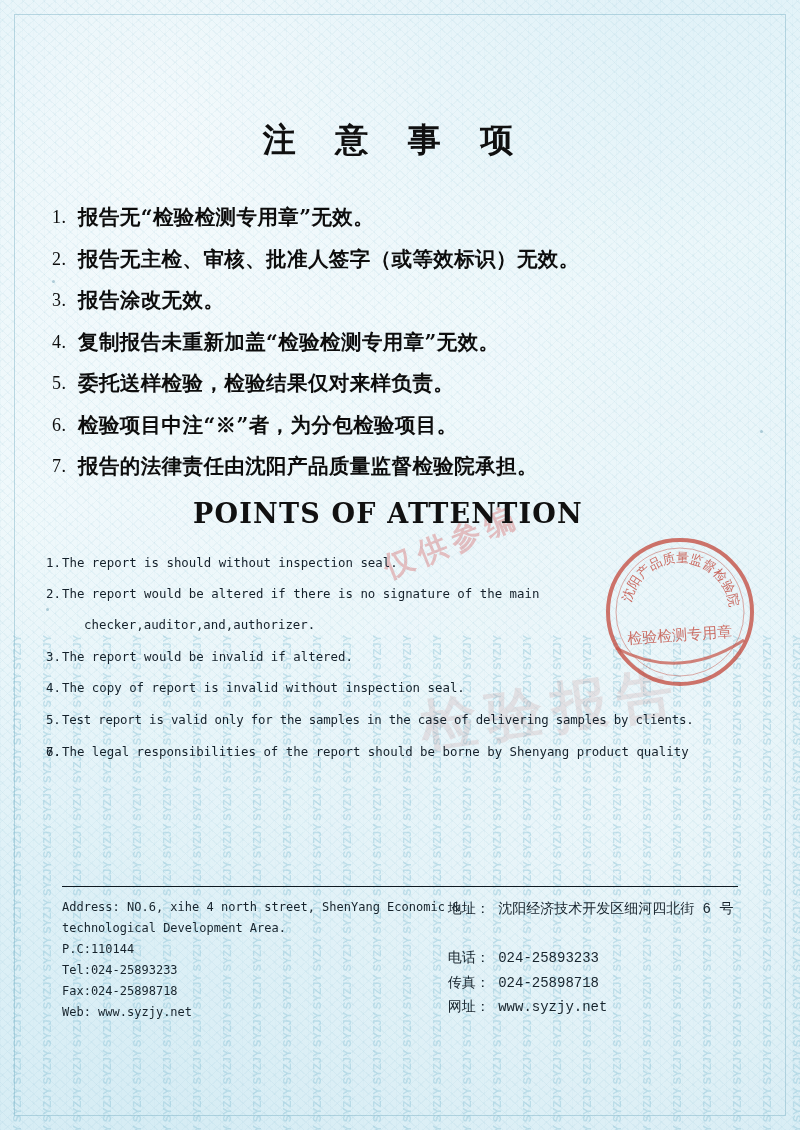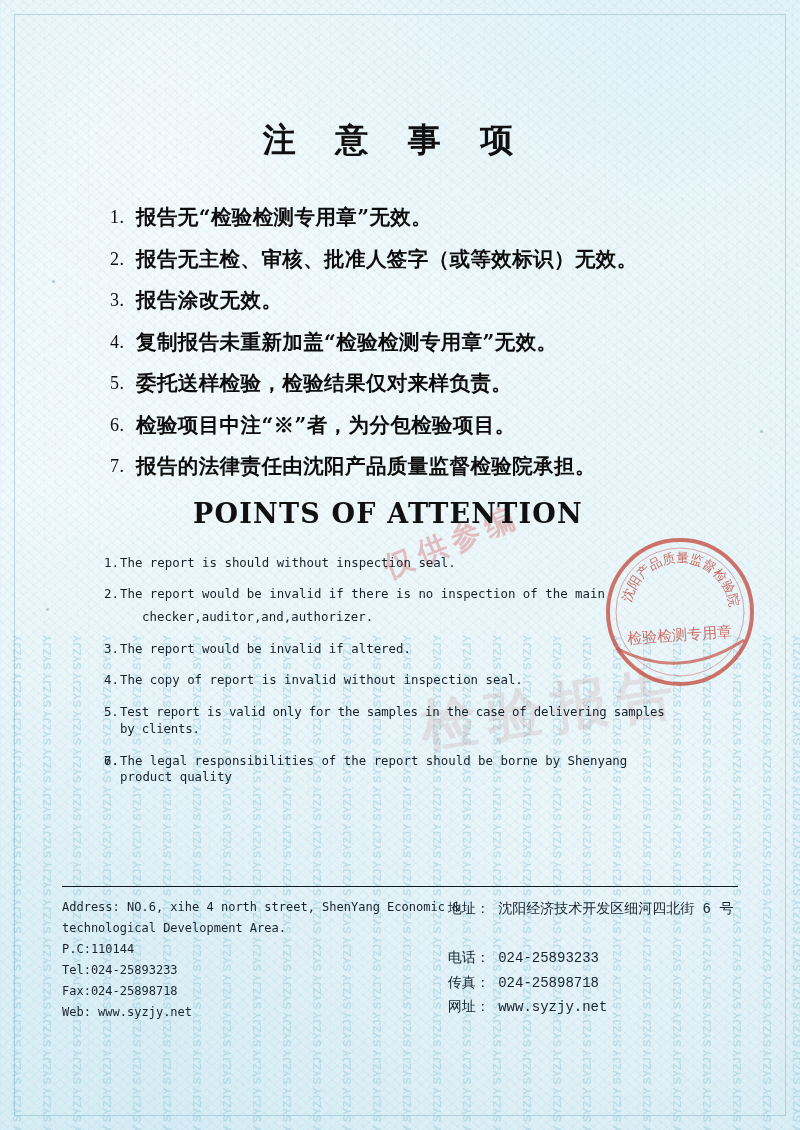--- a/index.html
+++ b/index.html
@@ -70,21 +70,21 @@
     border: 1px solid rgba(120,175,195,0.45);
     pointer-events: none;
   }
 
   #content {
     position: absolute;
     left: 0;
     top: 0;
     width: 776px;
     height: 1130px;
-    padding: 0 90px;
+    padding: 0 32px;
     box-sizing: border-box;
   }
 
   
   #cn-title {
     text-align: center;
     margin-top: 118px;
     font-family: "DejaVu Serif", serif;
     font-size: 33px;
     font-weight: bold;
@@ -147,21 +147,21 @@
   }
   #en-list li .idx {
     position: absolute;
     left: -16px;
     top: 0;
     font-family: "DejaVu Sans Mono", monospace;
     font-size: 12.4px;
   }
   #en-list li .cont {
     display: block;
-    margin-top: 6px;
+    margin-top: 14px;
     margin-left: 22px;
   }
   #en-list li.tight { letter-spacing: -0.2px; }
 
   
   #footer {
     position: absolute;
     left: 62px;
     right: 62px;
     top: 886px;
@@ -297,21 +297,21 @@
         <li><span class="idx">4.</span><span>复制报告未重新加盖“检验检测专用章”无效。</span></li>
         <li><span class="idx">5.</span><span>委托送样检验，检验结果仅对来样负责。</span></li>
         <li><span class="idx">6.</span><span>检验项目中注“※”者，为分包检验项目。</span></li>
         <li><span class="idx">7.</span><span>报告的法律责任由沈阳产品质量监督检验院承担。</span></li>
       </ul>
 
     <div id="en-title">POINTS OF ATTENTION</div>
 
     <ul id="en-list">
         <li><span class="idx">1.</span><span>The report is should without inspection seal.</span></li>
-        <li><span class="idx">2.</span><span>The report would be invalid if there is no inspection of the main</span><span class="cont">checker,auditor,and,authorizer.</span></li>
+        <li><span class="idx">2.</span><span>The report would be altered if there is no signature of the main</span><span class="cont">checker,auditor,and,authorizer.</span></li>
         <li><span class="idx">3.</span><span>The report would be invalid if altered.</span></li>
         <li><span class="idx">4.</span><span>The copy of report is invalid without inspection seal.</span></li>
         <li class="tight"><span class="idx">5.</span><span>Test report is valid only for the samples in the case of delivering samples by clients.</span></li>
         <li><span class="idx">6.</span></li>
         <li><span class="idx">7.</span><span>The legal responsibilities of the report should be borne by Shenyang product quality</span></li>
       </ul>
 
   </div>
 
   <div id="footer">

